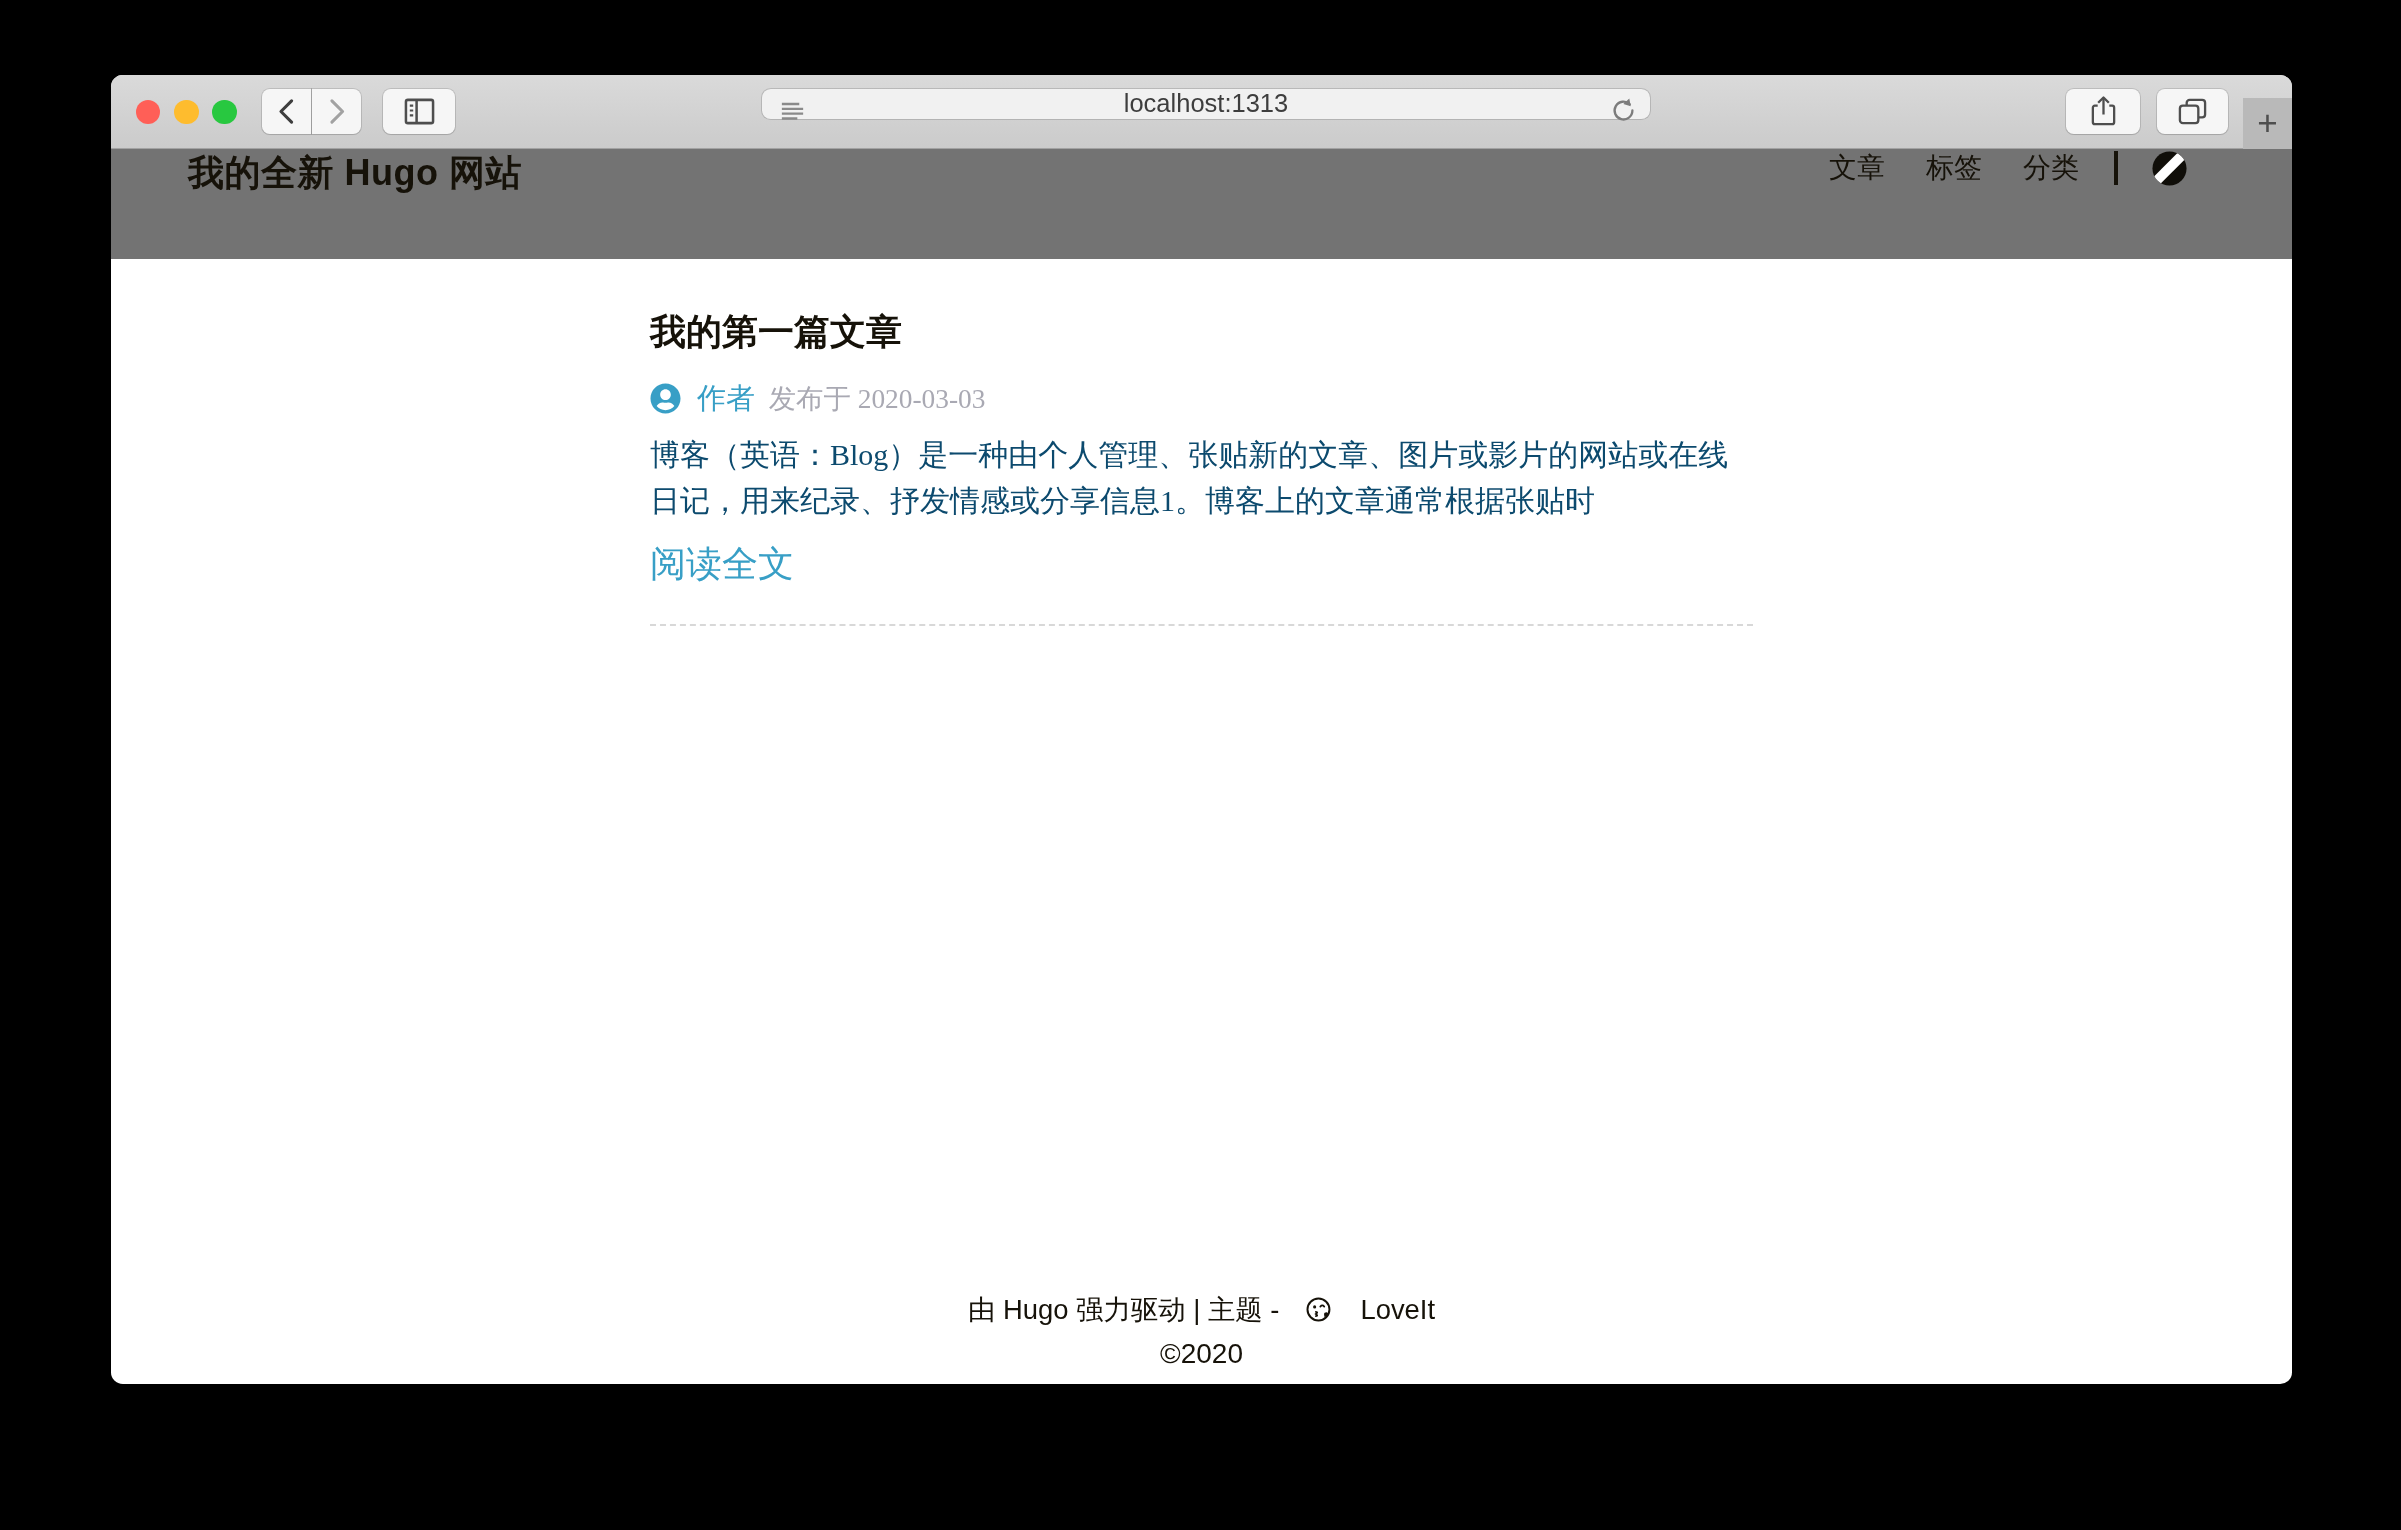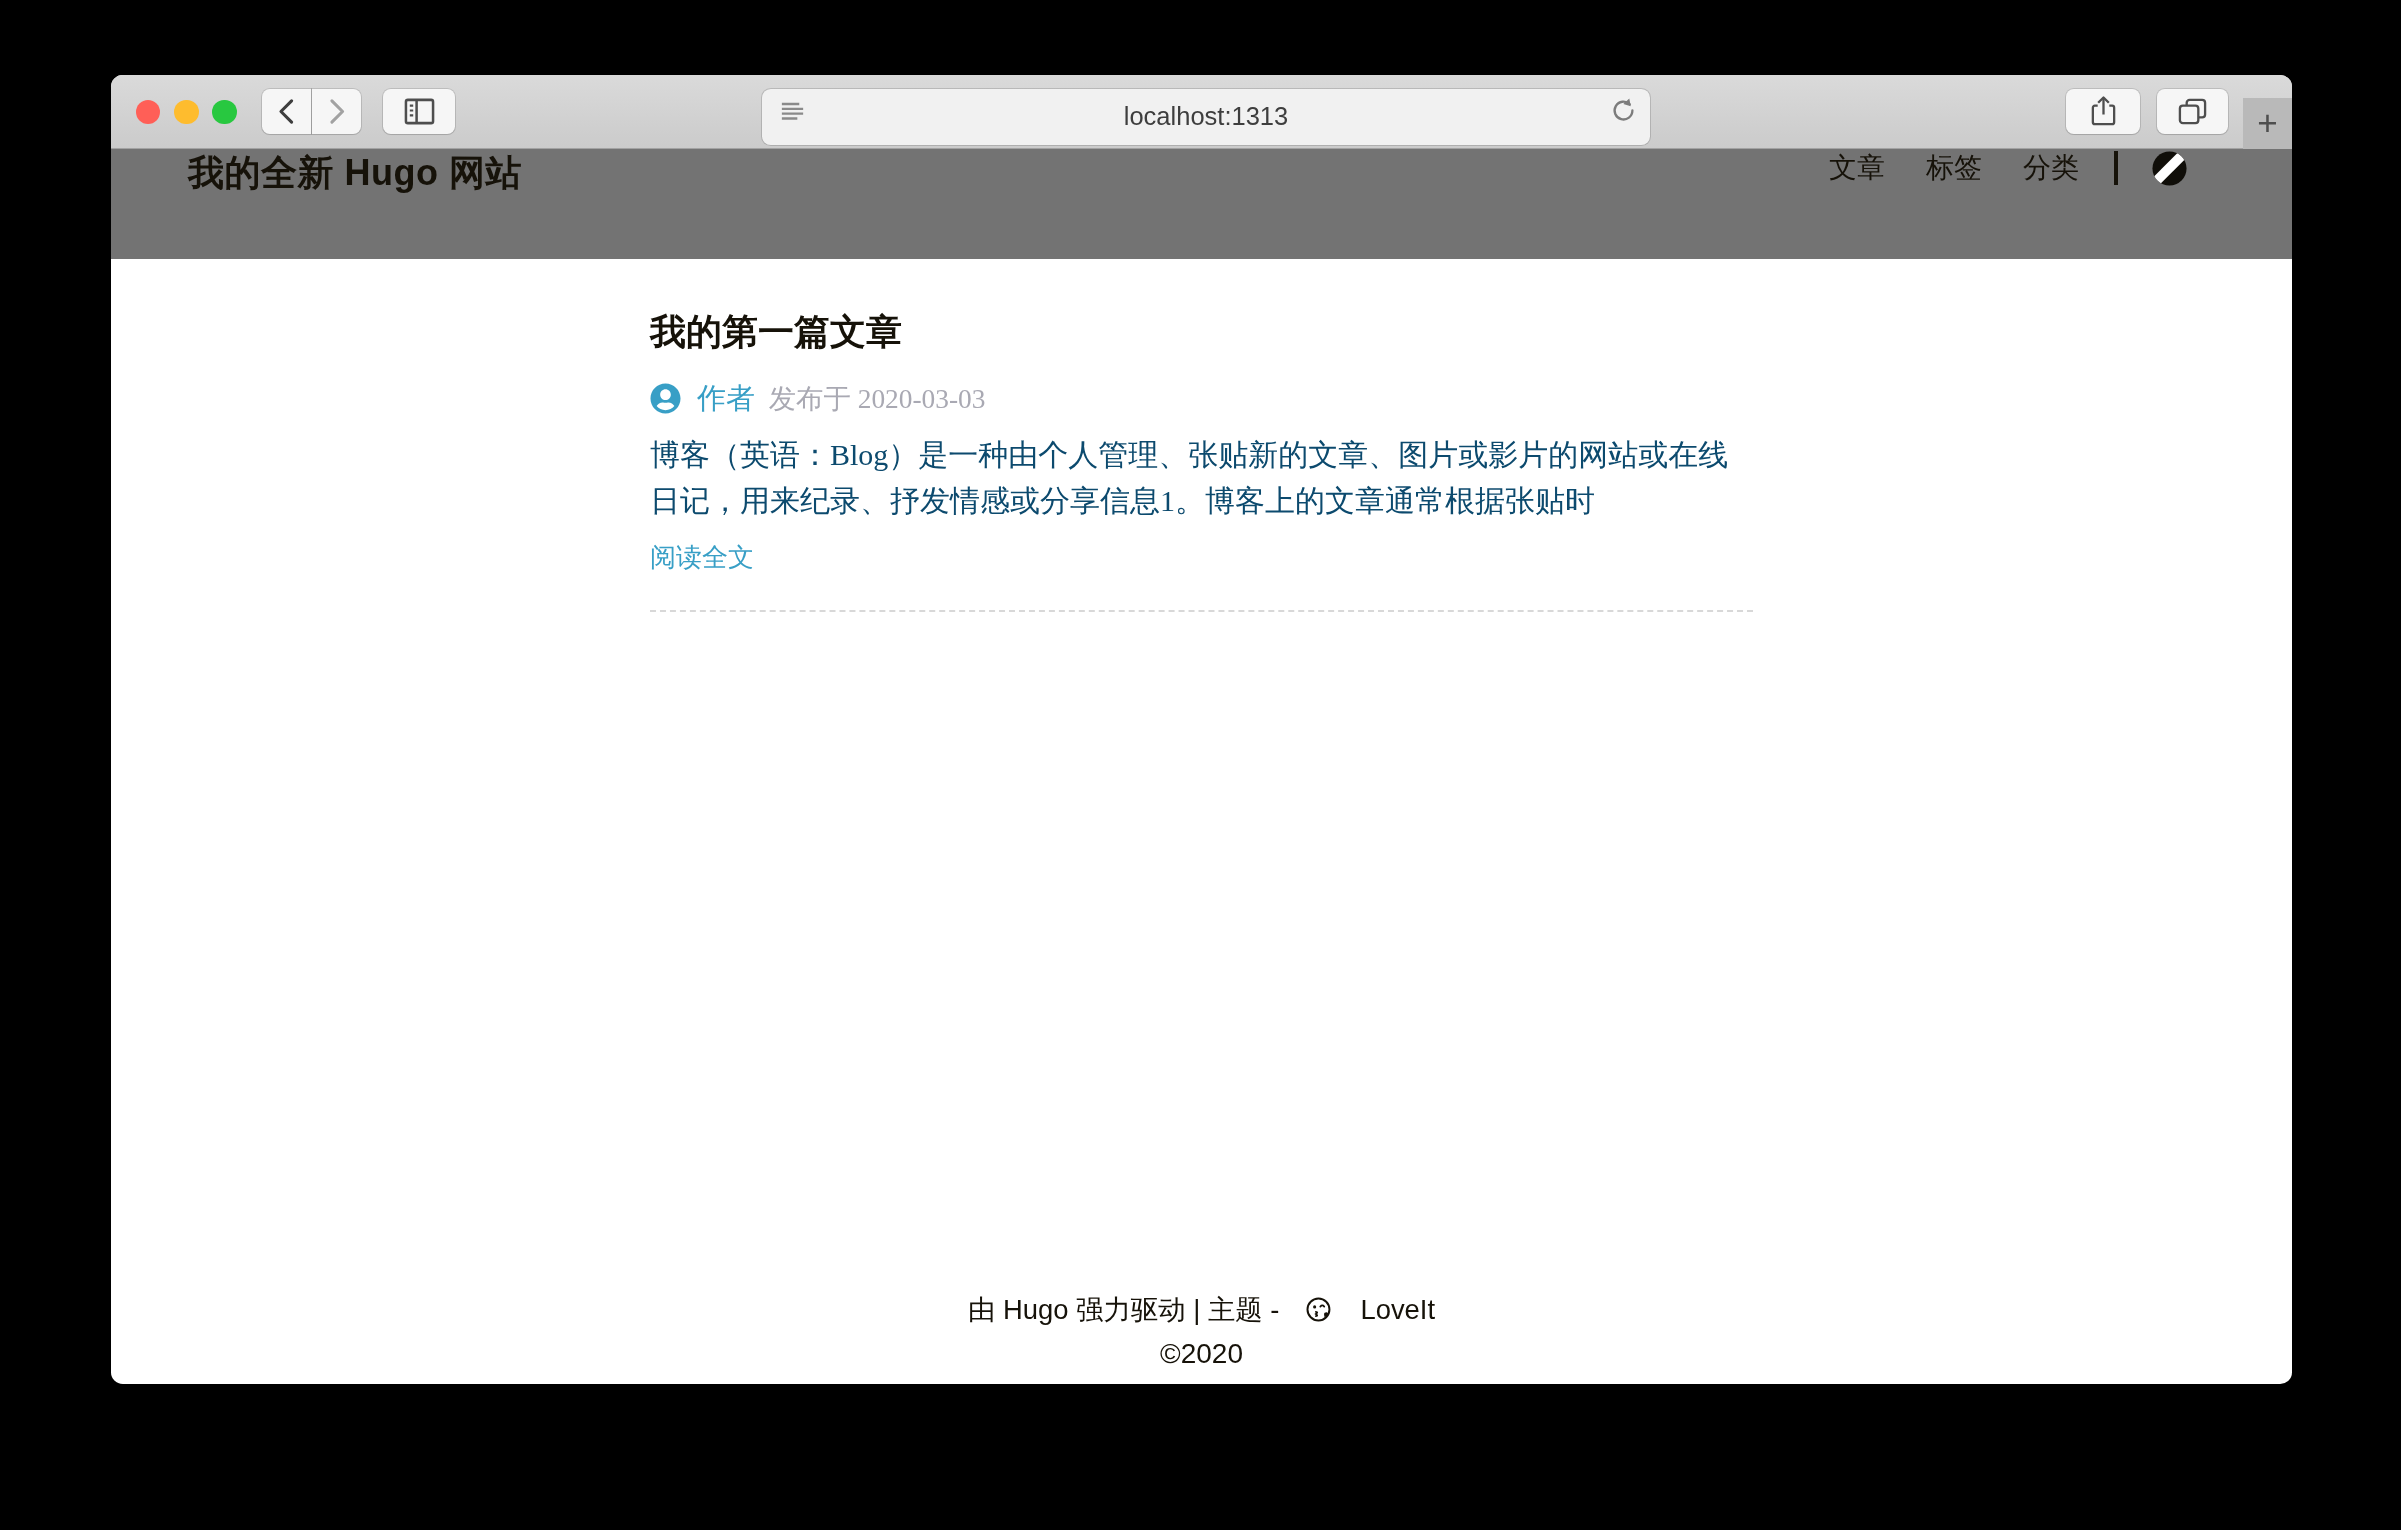--- a/index.html
+++ b/index.html
@@ -29,21 +29,21 @@
   .btn-forward { left:201px; width:49px; border-radius:0 7.8px 7.8px 0; }
   .btn-sidebar { left:272px; width:72px; }
   .btn-share   { left:1955px; width:74px; }
   .btn-tabs    { left:2046px; width:71px; }
   .newtab-zone {
     position:absolute; right:0; top:22.5px; width:49px; height:51px;
     background:#b9b9b9; display:flex; align-items:center; justify-content:center;
     font-size:35px; color:#4e4e4e; font-weight:300;
   }
   .url-field {
-    position:absolute; left:651px; top:13.7px; width:888px; height:56px;
+    position:absolute; left:651px; top:13.7px; width:888px; height:30px;
     background:#f1f1f1; border-radius:8.8px;
     box-shadow:0 0 0 1px rgba(0,0,0,.14);
     display:flex; align-items:center; justify-content:center; position:absolute;
   }
   .url-text { font-size:25.5px; color:#3e3e3e; }
   .reader-icon { position:absolute; left:15.7px; top:10.8px; }
   .reload-icon { position:absolute; right:11.8px; top:8.8px; }
   
   .site-header {
     height:110px; flex:0 0 110px; background:#737373;
@@ -56,21 +56,21 @@
   .theme-toggle { margin-left:33px; width:37px; height:37px; cursor:pointer; }
   
   .main { flex:1 1 auto; background:#fff;font-family:Liberation Serif, serif; }
   .content-col { width:1103px; margin:0 auto; padding-top:49px; }
   .post-title { font-size:36px; font-weight:bold; color:#161209; cursor:pointer; }
   .post-meta { margin-top:21.6px; display:flex; align-items:center; }
   .author-icon { width:31px; height:31px; flex:0 0 31px; }
   .author-name { font-size:29px; color:#389fc6; margin-left:16px; cursor:pointer; }
   .post-published { font-size:27.4px; color:#a9a9b3; margin-left:13.7px; }
   .post-excerpt { margin-top:13.7px; font-size:30px; line-height:46px; color:#0c4a6e; }
-  .read-more { display:inline-block; margin-top:15.7px; font-size:26px; color:#389fc6; cursor:pointer; }
+  .read-more { display:inline-block; margin-top:15.7px; font-size:36px; color:#389fc6; cursor:pointer; }
   .post-divider { margin-top:35px; border-top:2px dashed #d8d8d8; height:0; }
   
   .site-footer { flex:0 0 auto; text-align:center; padding-bottom:13.7px; color:#161209; }
   .footer-line1 { font-size:27.4px; display:flex; align-items:center; justify-content:center; gap:26px; }
   .footer-line2 { font-size:28px; margin-top:10.8px; }
   .kiss-icon { display:inline-block; }
   svg { display:block; }
 </style>
 </head>
 <body>

